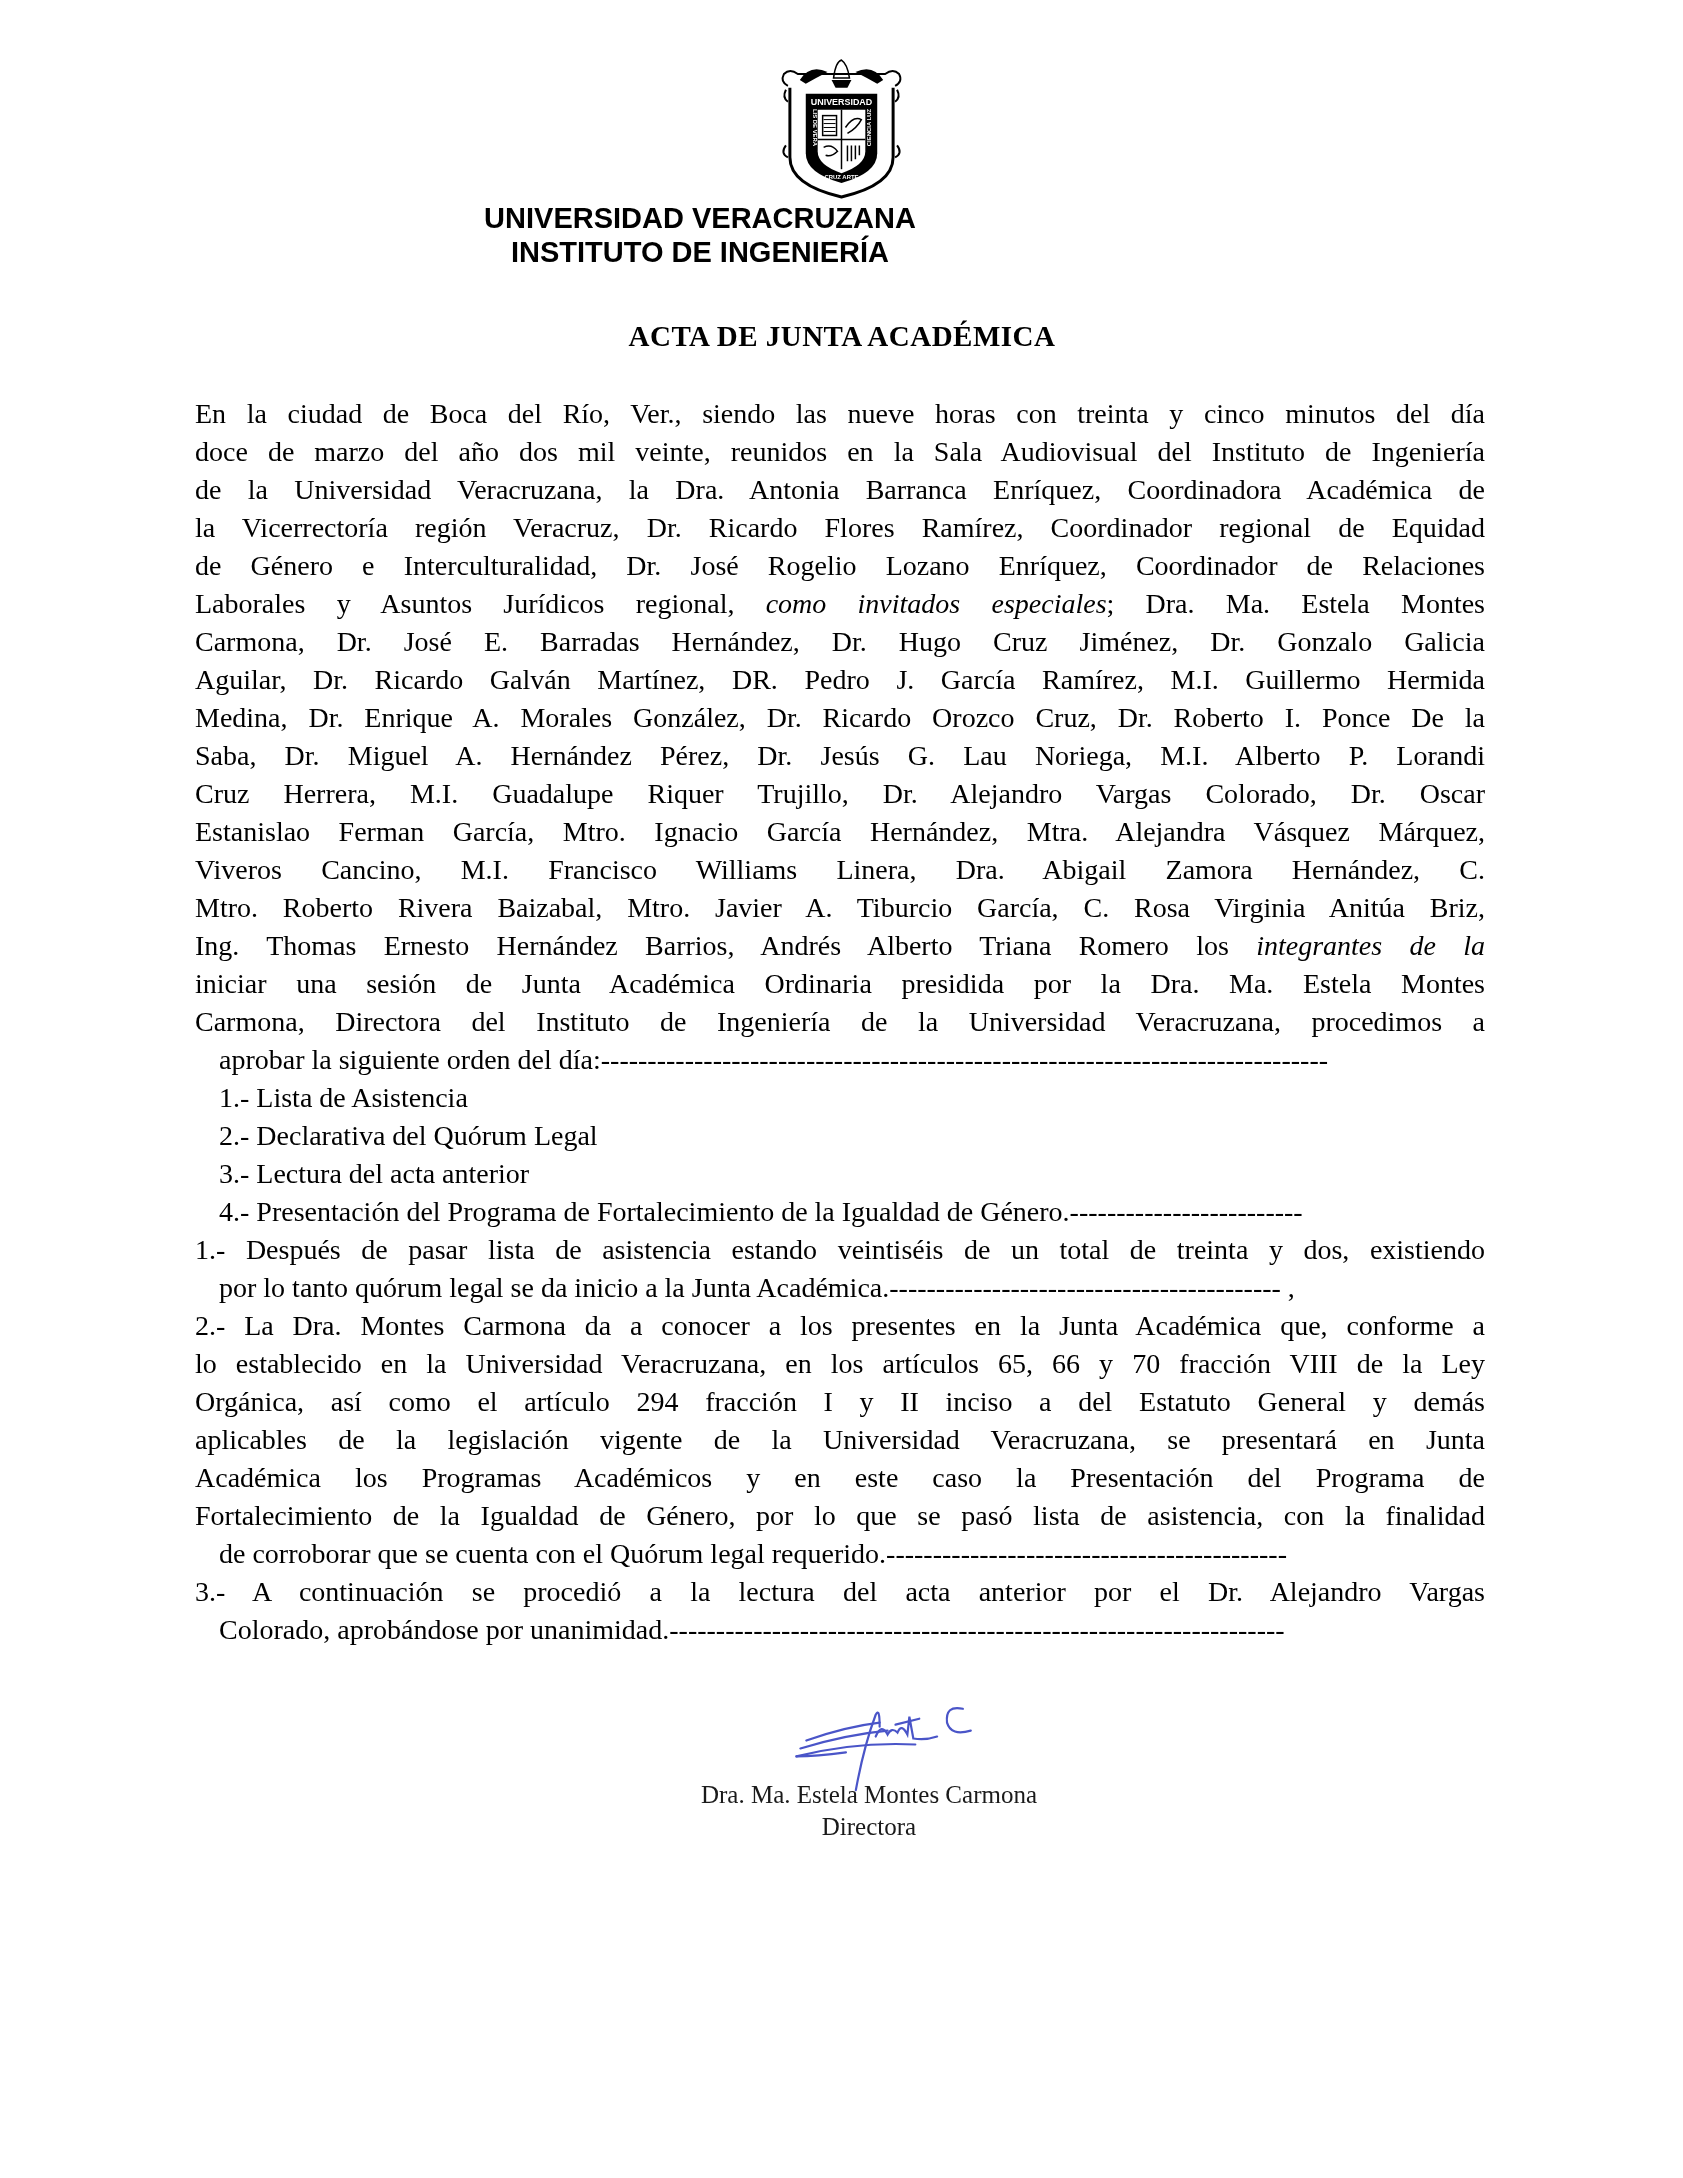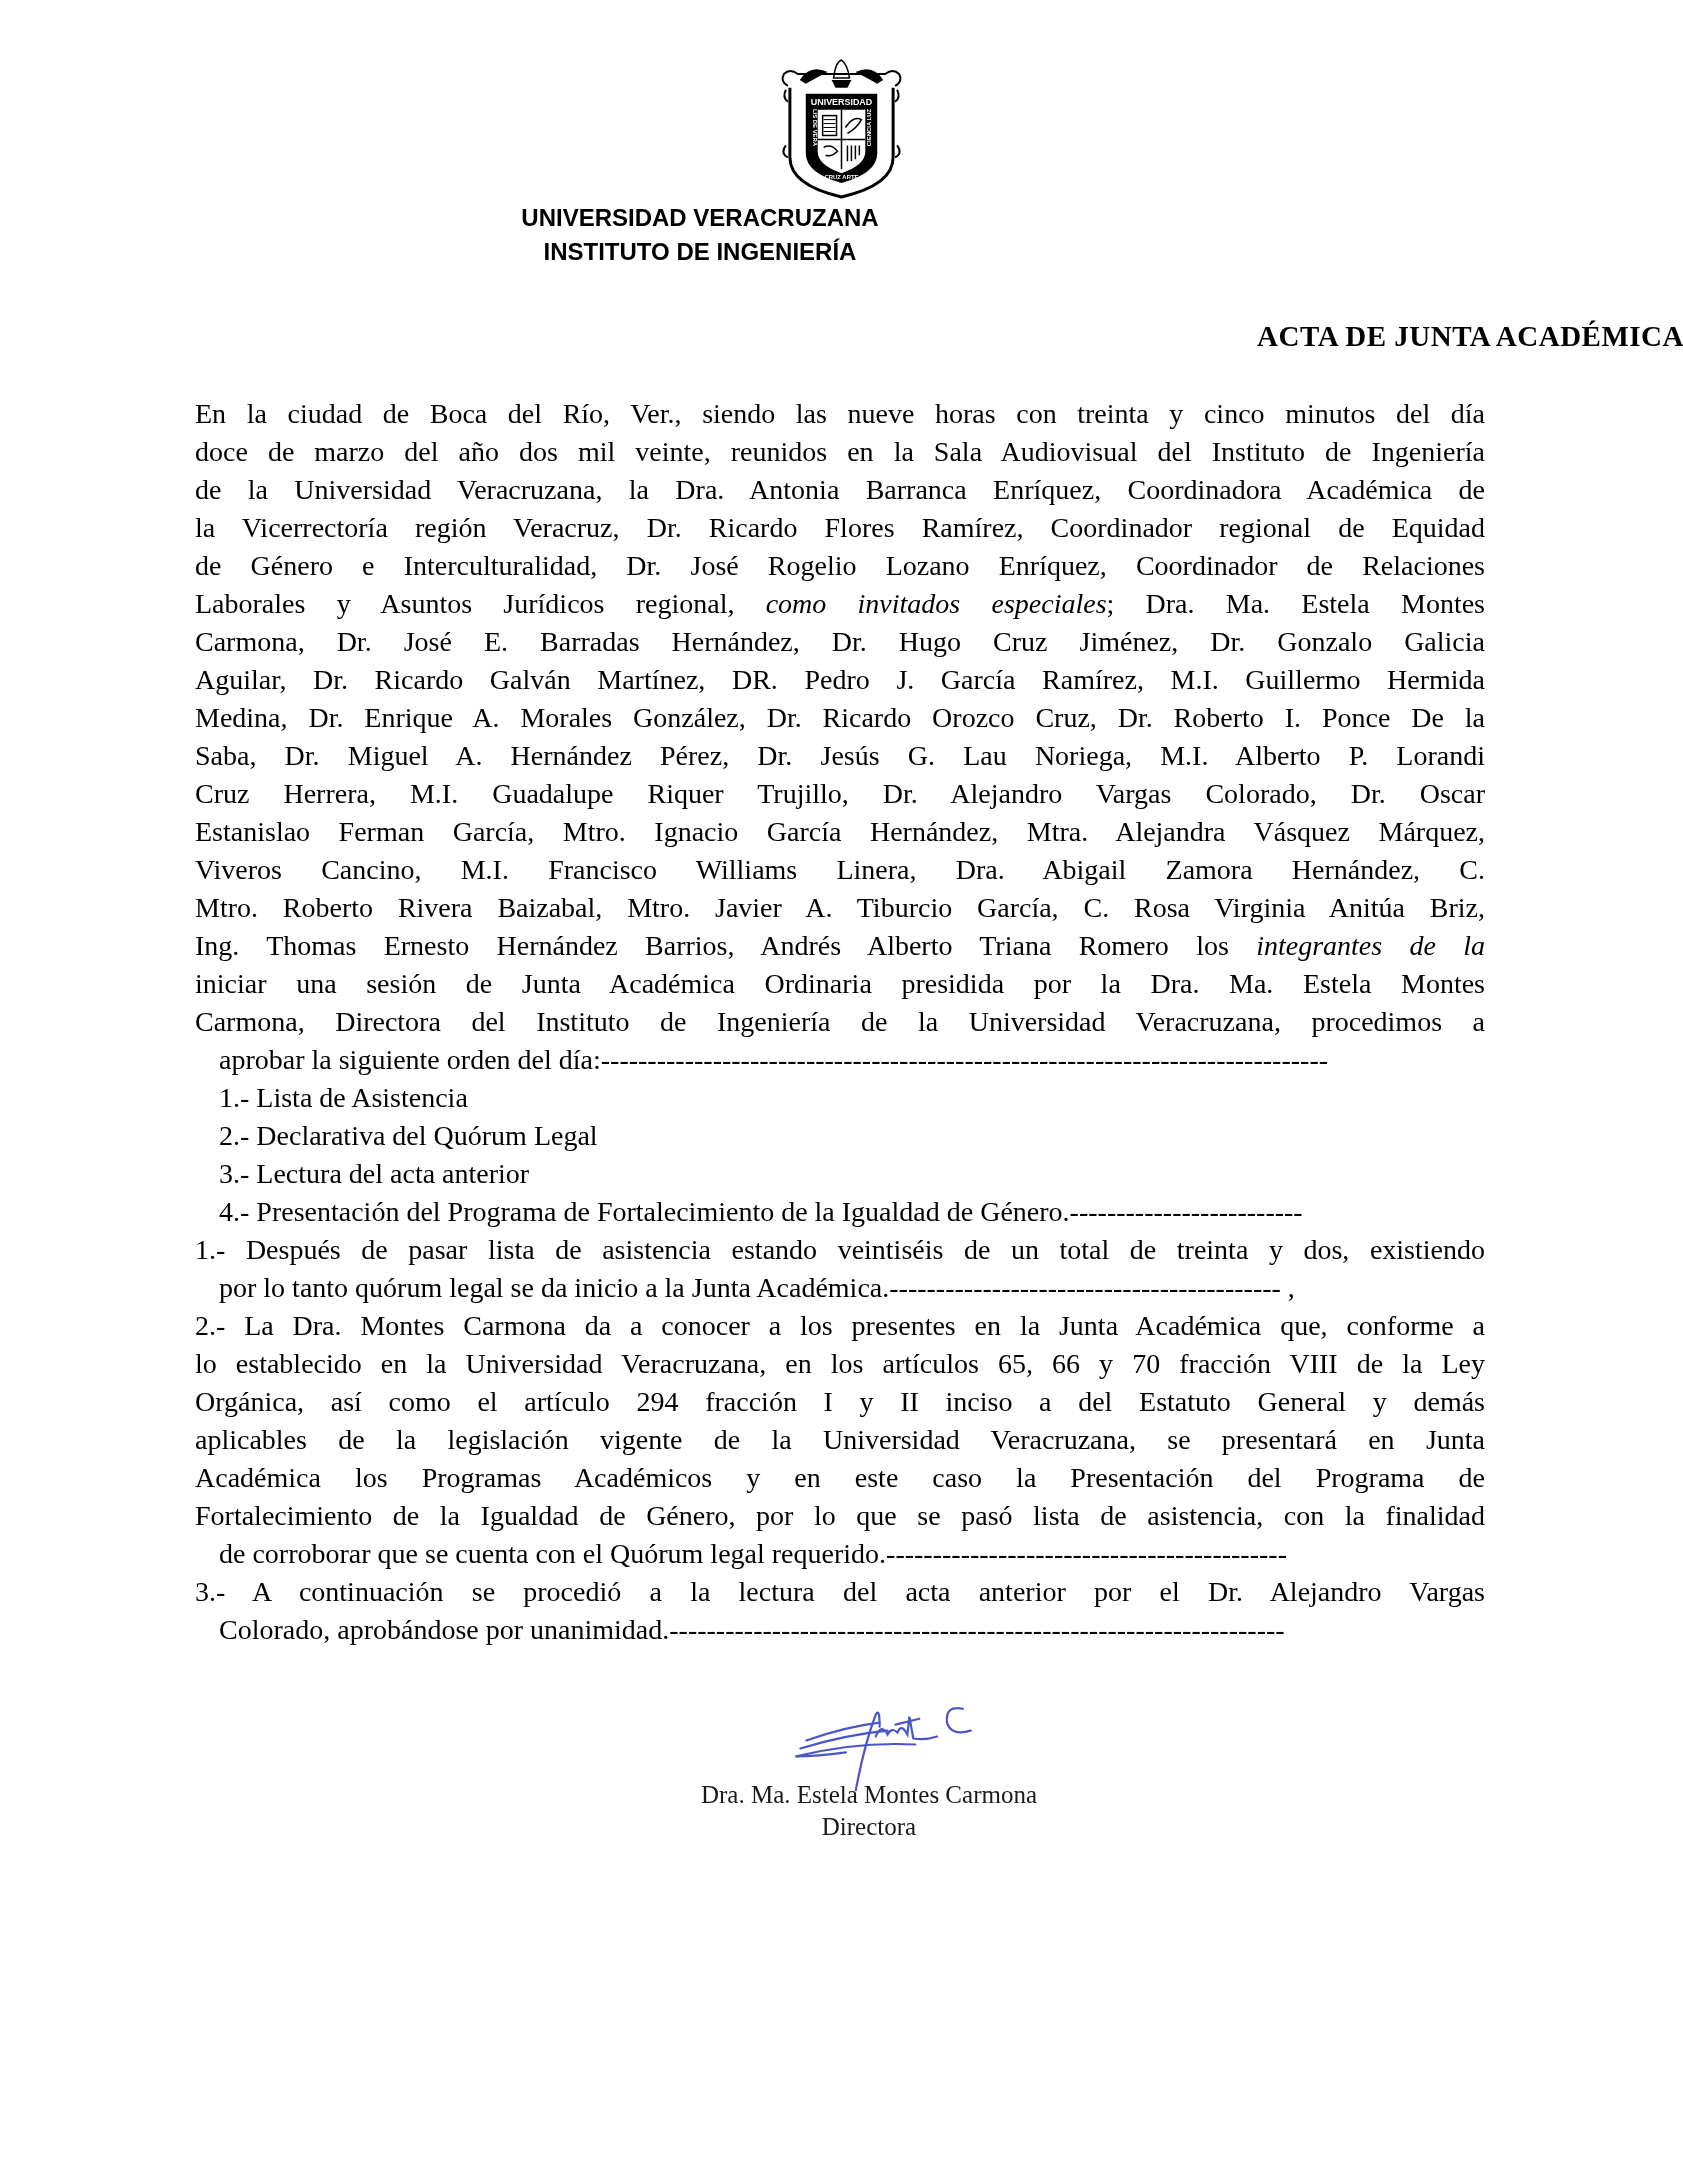--- a/index.html
+++ b/index.html
@@ -1,22 +1,22 @@
 <!DOCTYPE html>
 <html><head>
 <meta charset="utf-8">
 <style>
   html, body { margin: 0; padding: 0; background: #ffffff; }
   body { width: 1684px; height: 2178px; position: relative; overflow: hidden; color: #000; }
   .seal { position: absolute; left: 776px; top: 58px; width: 131px; height: 144px; }
   .head { position: absolute; left: 0; width: 1400px; text-align: center;
-          font-family: "Liberation Sans", sans-serif; font-weight: bold; font-size: 24px; line-height: 34px; }
+          font-family: "Liberation Sans", sans-serif; font-weight: bold; font-size: 29px; line-height: 34px; }
   .head1 { top: 201px; }
   .head2 { top: 235px; }
-  .title { position: absolute; left: 0; top: 316px; width: 1684px; text-align: right;
+  .title { position: absolute; left: 0; top: 316px; width: 1684px; text-align: center;
            font-family: "Liberation Serif", serif; font-weight: bold; font-size: 29px; line-height: 40px; letter-spacing: 0.5px; }
   .body { position: absolute; left: 195px; top: 395px; width: 1290px;
           font-family: "Liberation Serif", serif; font-size: 28px; line-height: 38px; }
   .ln { display: block; height: 38px; white-space: nowrap; text-align: justify; text-align-last: justify; overflow: visible; }
   .ln.last { text-align-last: left; margin-left: 24px; }
   i { font-style: italic; }
   .sig { position: absolute; left: 776px; top: 1687px; width: 239px; height: 109px; }
   .signer { position: absolute; left: 0; width: 1684px; text-align: center;
             font-family: "Liberation Serif", serif; font-size: 25px; color: #1a1a1a; }
   .signer-name { top: 1781px; left: 27px; }

